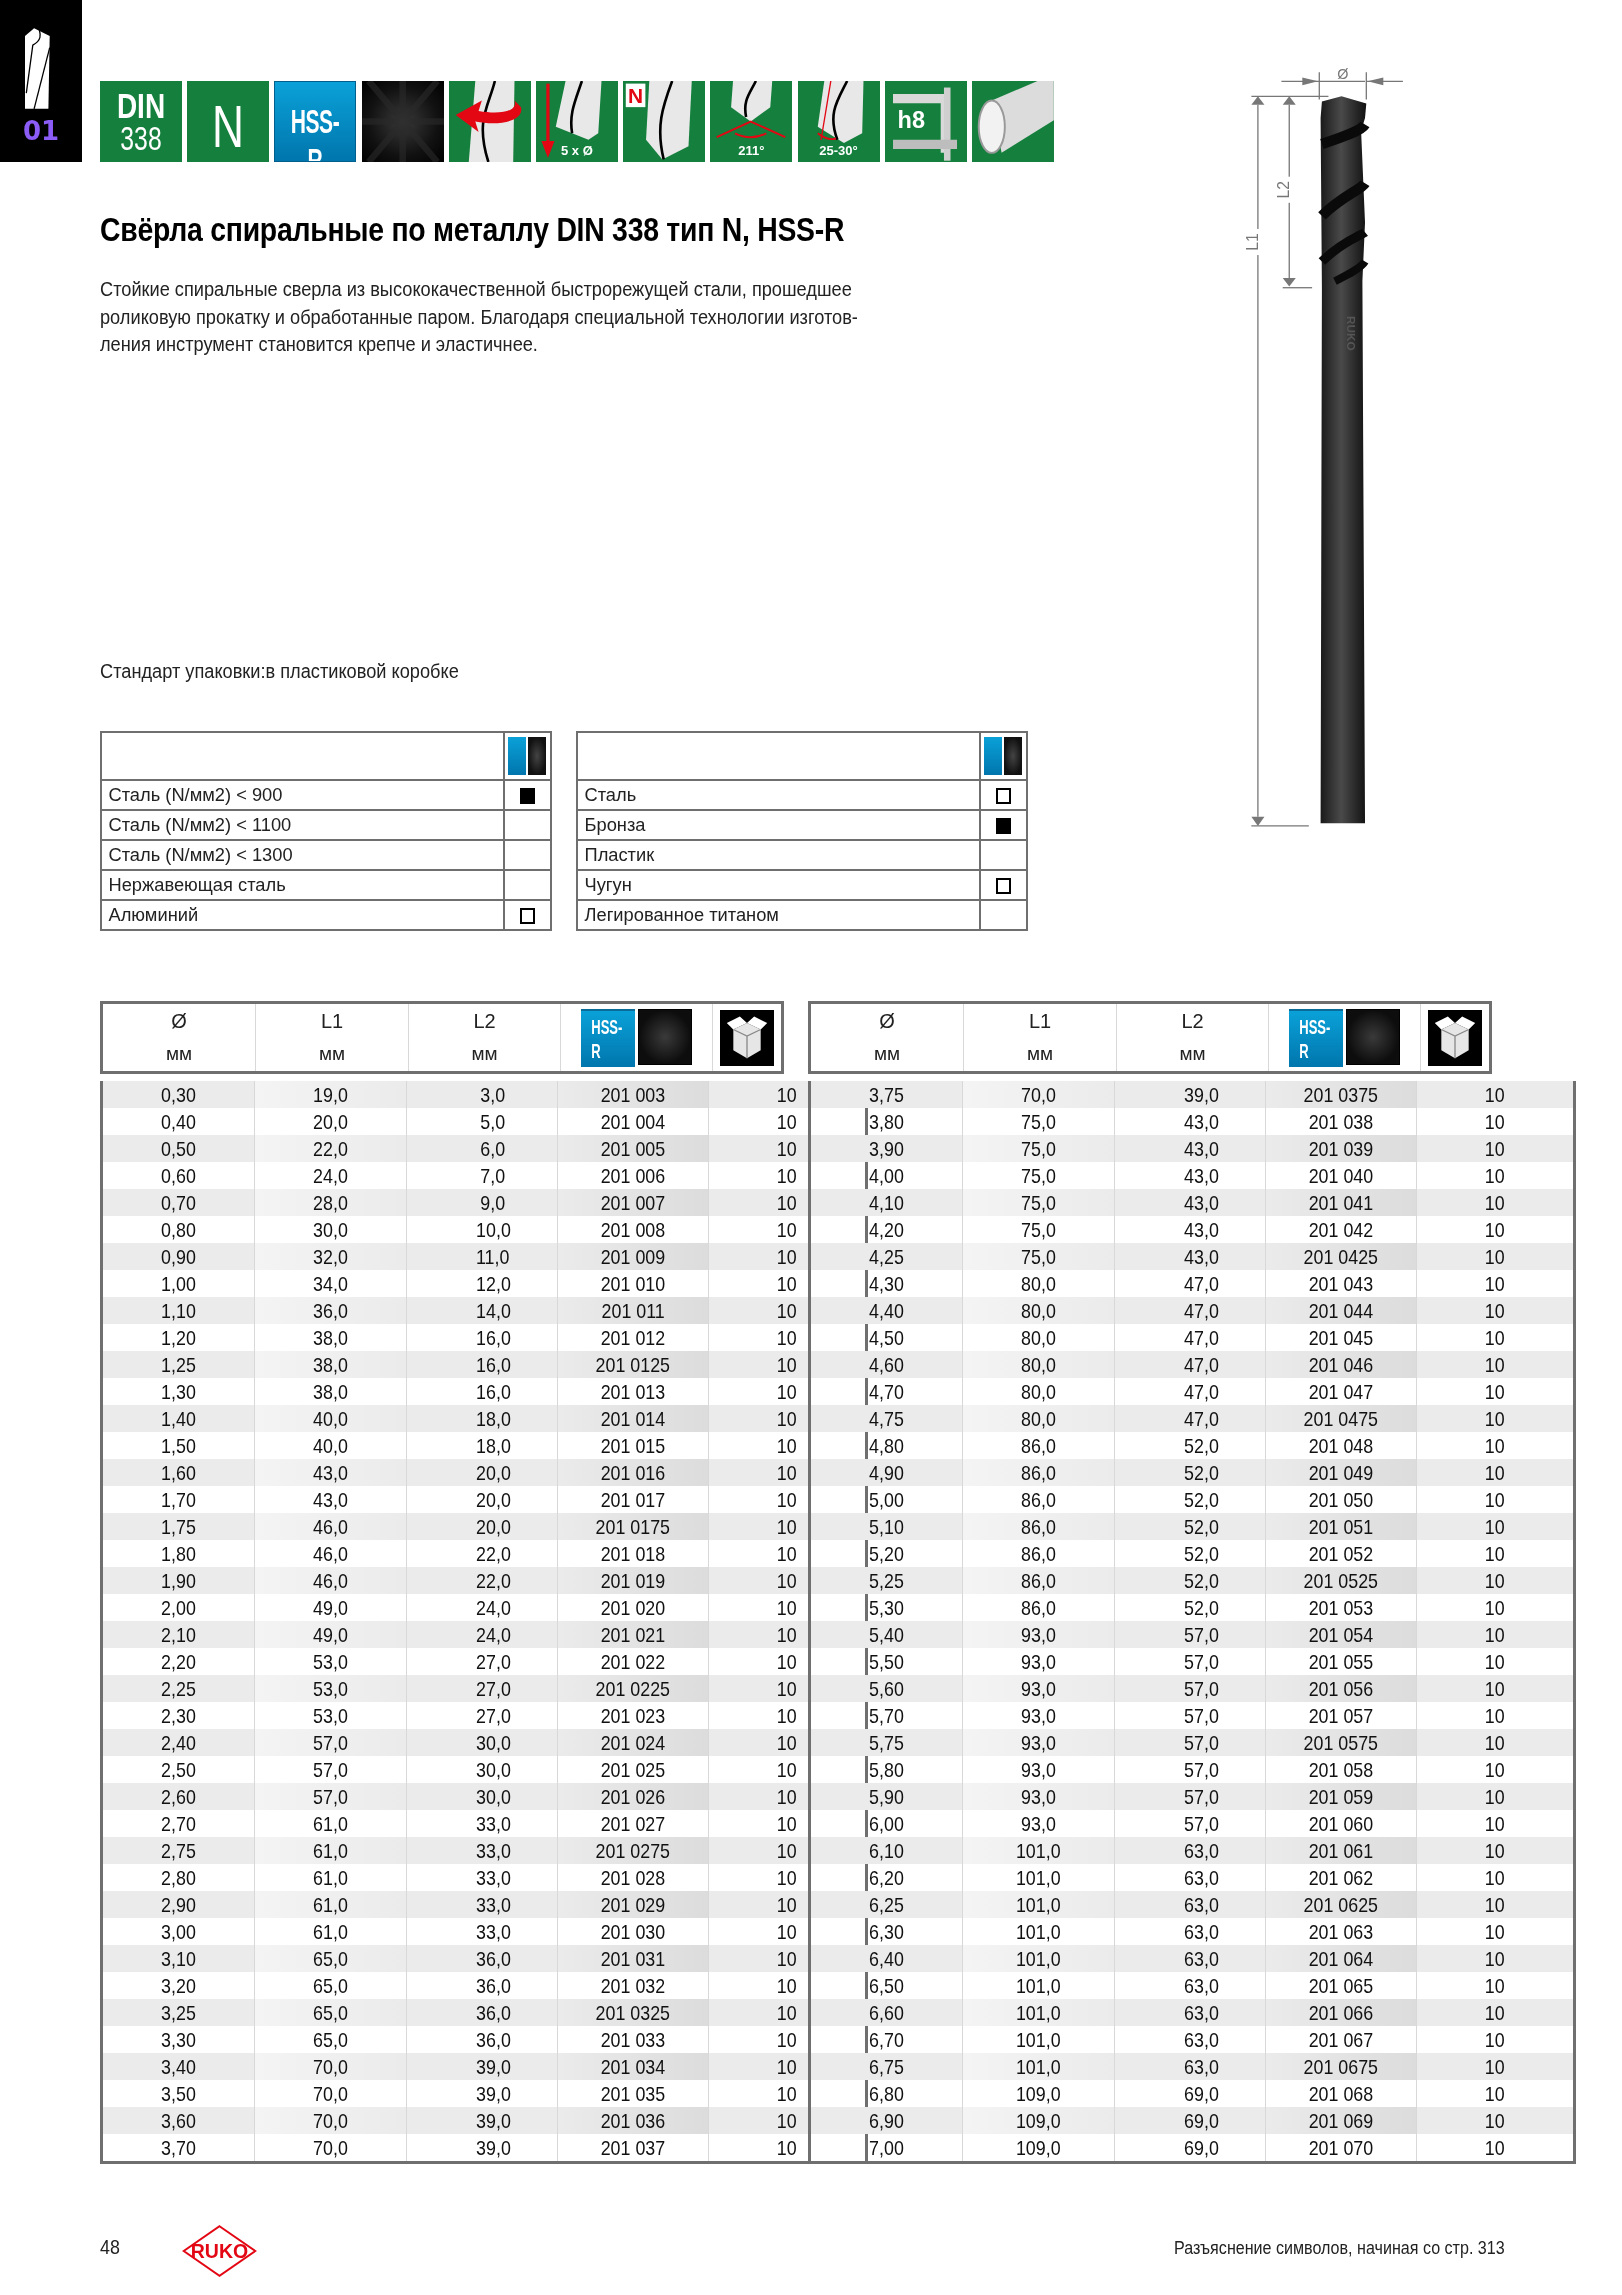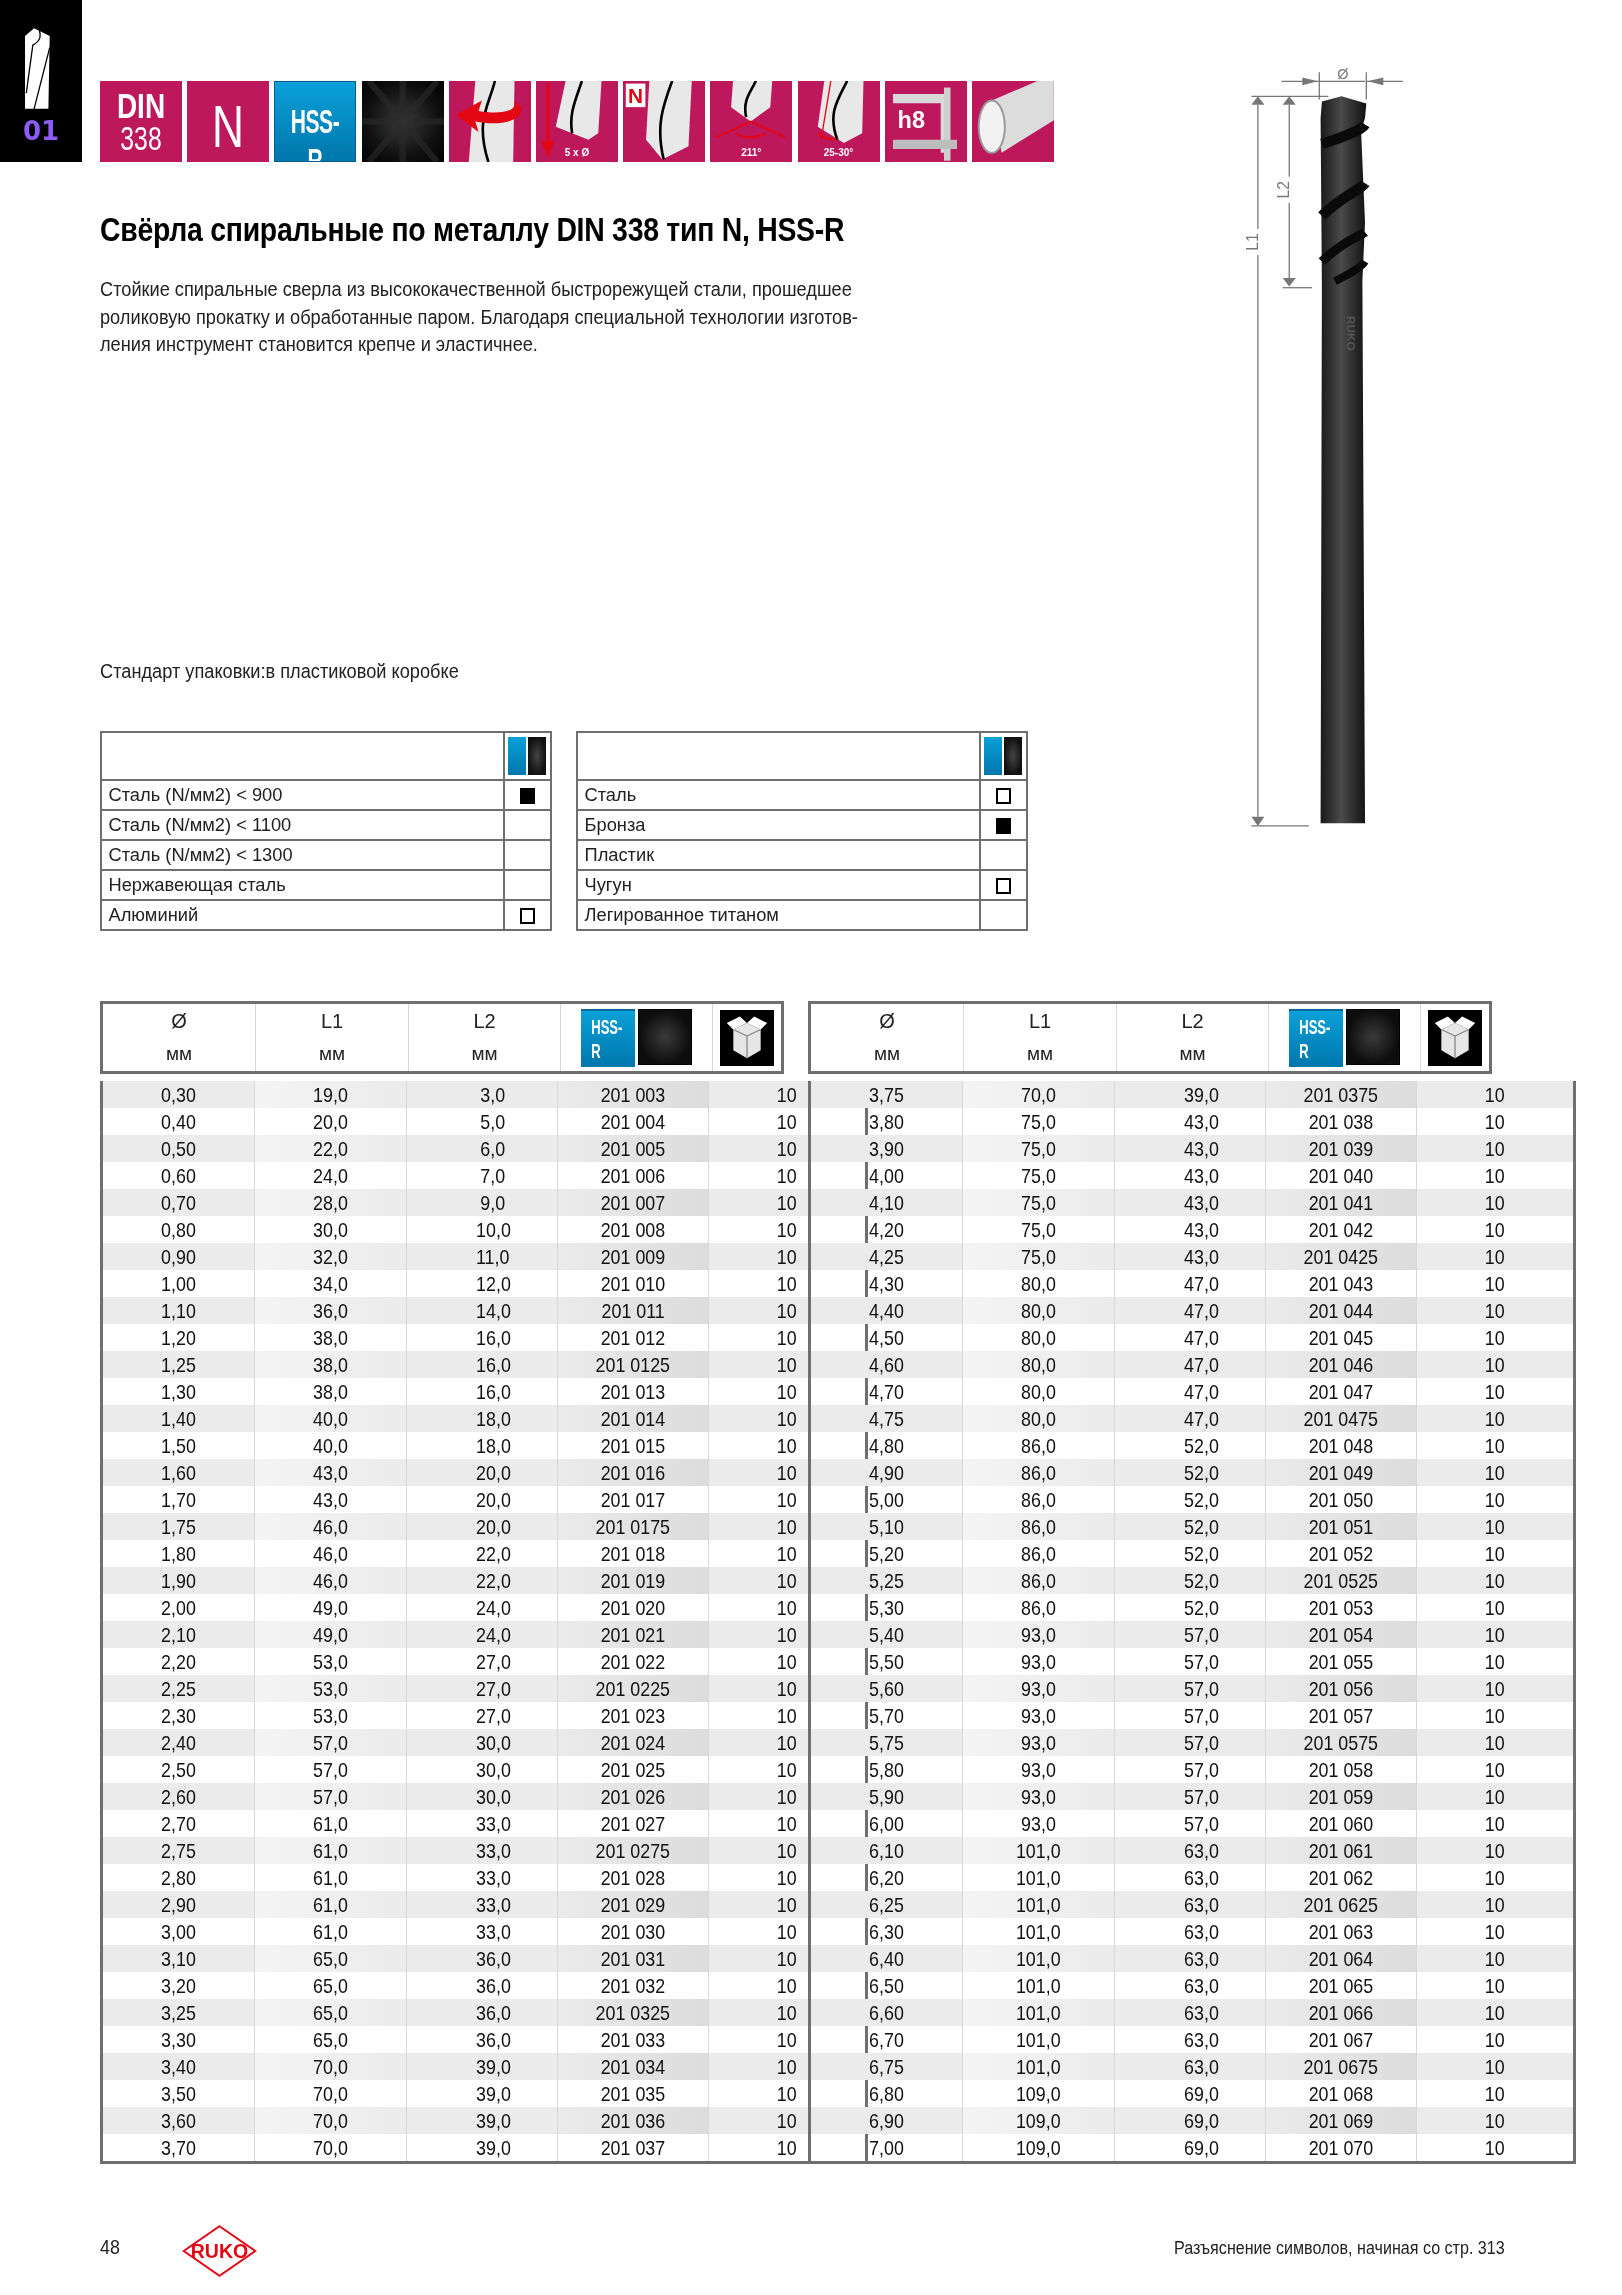--- a/index.html
+++ b/index.html
@@ -6,30 +6,30 @@
   body { width:1623px; height:2295px; position:relative; background:#ffffff; font-family:"Liberation Sans", sans-serif; color:#1a1a1a; overflow:hidden; }
   .abs { position:absolute; }
 
   
   #side-tab { left:0; top:0; width:82px; height:162px; background:#000; }
   #side-tab .drill { position:absolute; left:25px; top:27.5px; width:26px; height:81px; }
   #side-tab .num { position:absolute; left:0; width:82px; top:116px; text-align:center; color:#8b5cf6; font-weight:bold; font-size:26px; font-family:"DejaVu Sans", sans-serif; }
 
   
   #icon-bar { left:100px; top:81px; height:81px; display:flex; gap:5.2px; }
-  .ico { width:82px; height:81px; background:#be185d; position:relative; overflow:hidden; color:#fff; }
+  .ico { width:82px; height:81px; background:#15803d; position:relative; overflow:hidden; color:#fff; }
   .ico svg { position:absolute; left:0; top:0; width:82px; height:81px; }
   .ico .txt { position:absolute; left:0; right:0; text-align:center; color:#fff; font-family:"Liberation Sans", sans-serif; }
   .ico-din .t1 { top:5.2px; font-size:35px; font-weight:bold; transform:scaleX(0.8); }
   .ico-din .t2 { top:39px; font-size:33px; transform:scaleX(0.75); }
   .ico-n .t1 { top:11.8px; font-size:59px; transform:scaleX(0.75); }
   .ico-hss { background:linear-gradient(#0aa1d8, #0076ad); border:1.3px solid #005f8d; box-sizing:border-box; }
   .ico-hss .t1 { top:19.6px; font-size:34px; font-weight:bold; transform:scaleX(0.62); letter-spacing:-0.7px; }
   .ico-finish { background:radial-gradient(ellipse at center, #3a3a3a 0%, #111 60%, #000 100%); }
-  .ico .small { bottom:3.9px; font-size:10px; font-weight:bold; }
+  .ico .small { bottom:3.9px; font-size:13px; font-weight:bold; }
 
   
   #title { left:100px; top:211px; font-size:33px; font-weight:bold; color:#000; letter-spacing:-0.3px; transform:scaleX(0.86); transform-origin:left top; white-space:nowrap; }
   #desc { left:100px; top:276px; width:1047px; font-size:20px; line-height:27.5px; color:#222; transform:scaleX(0.91); transform-origin:left top; }
   #desc div { white-space:nowrap; }
   #packaging { left:100px; top:660px; font-size:20px; color:#222; transform:scaleX(0.91); transform-origin:left top; white-space:nowrap; }
 
   
   #drill-diagram { left:1237px; top:65px; width:209px; height:772px; }
 

